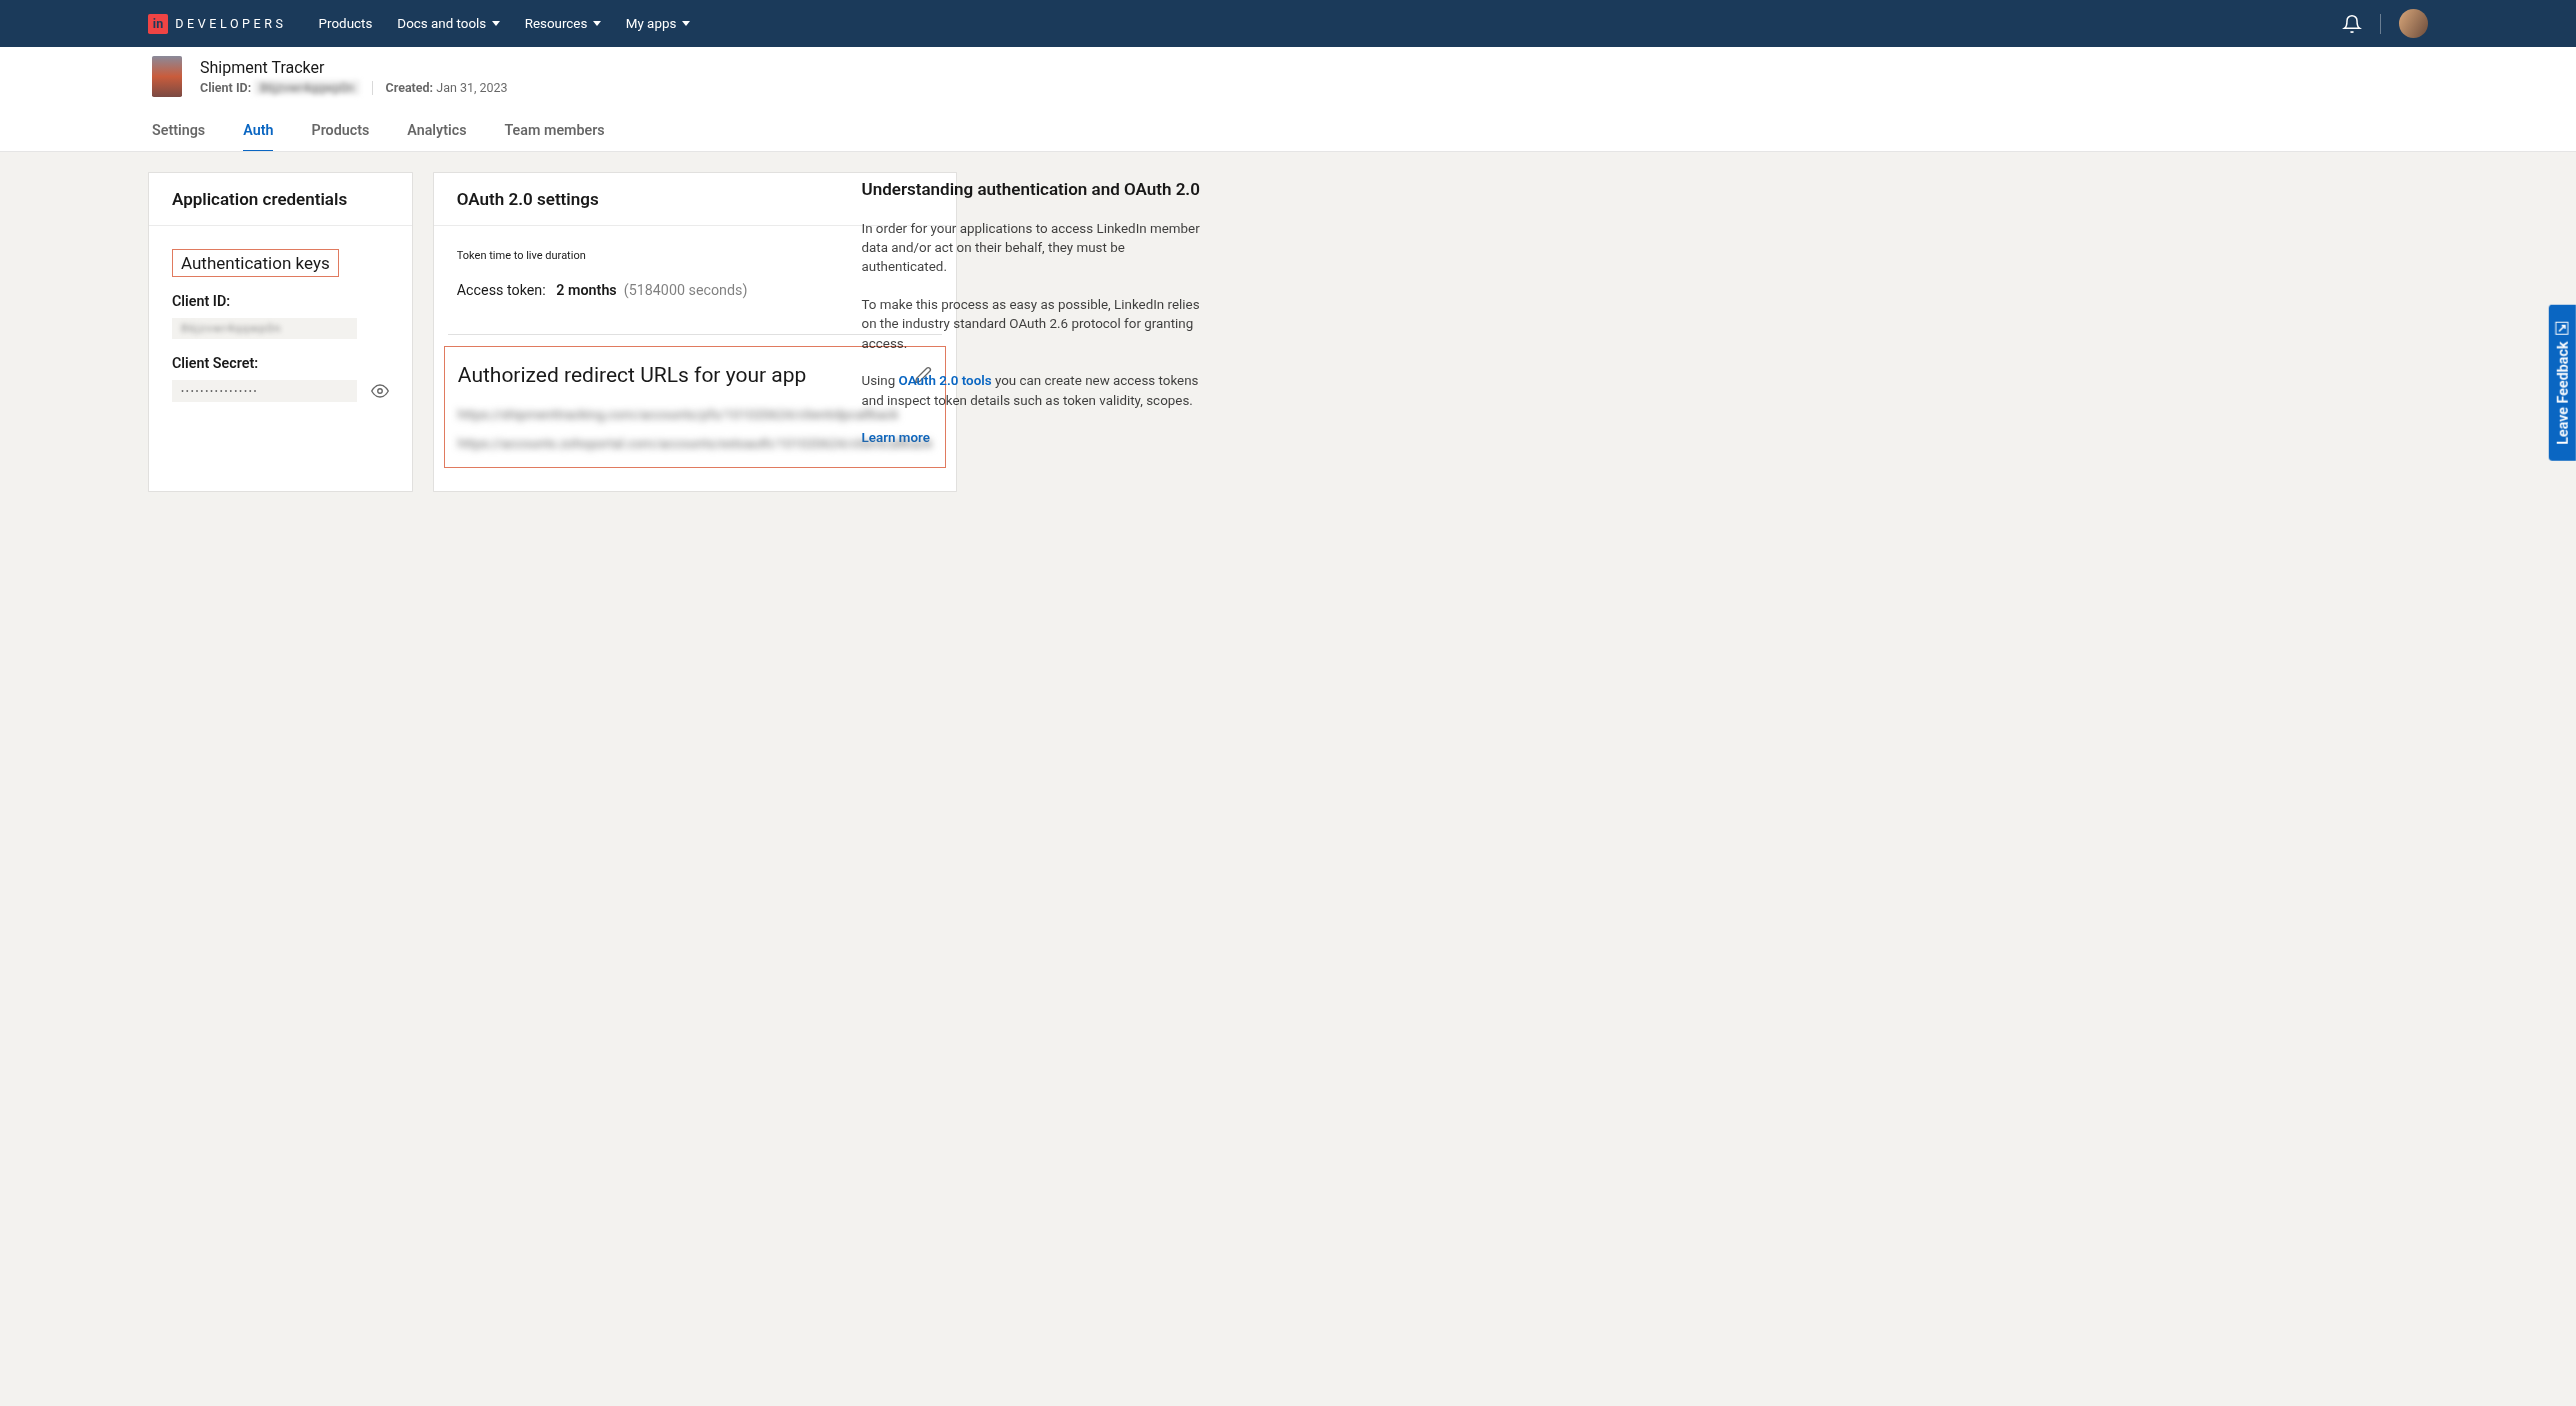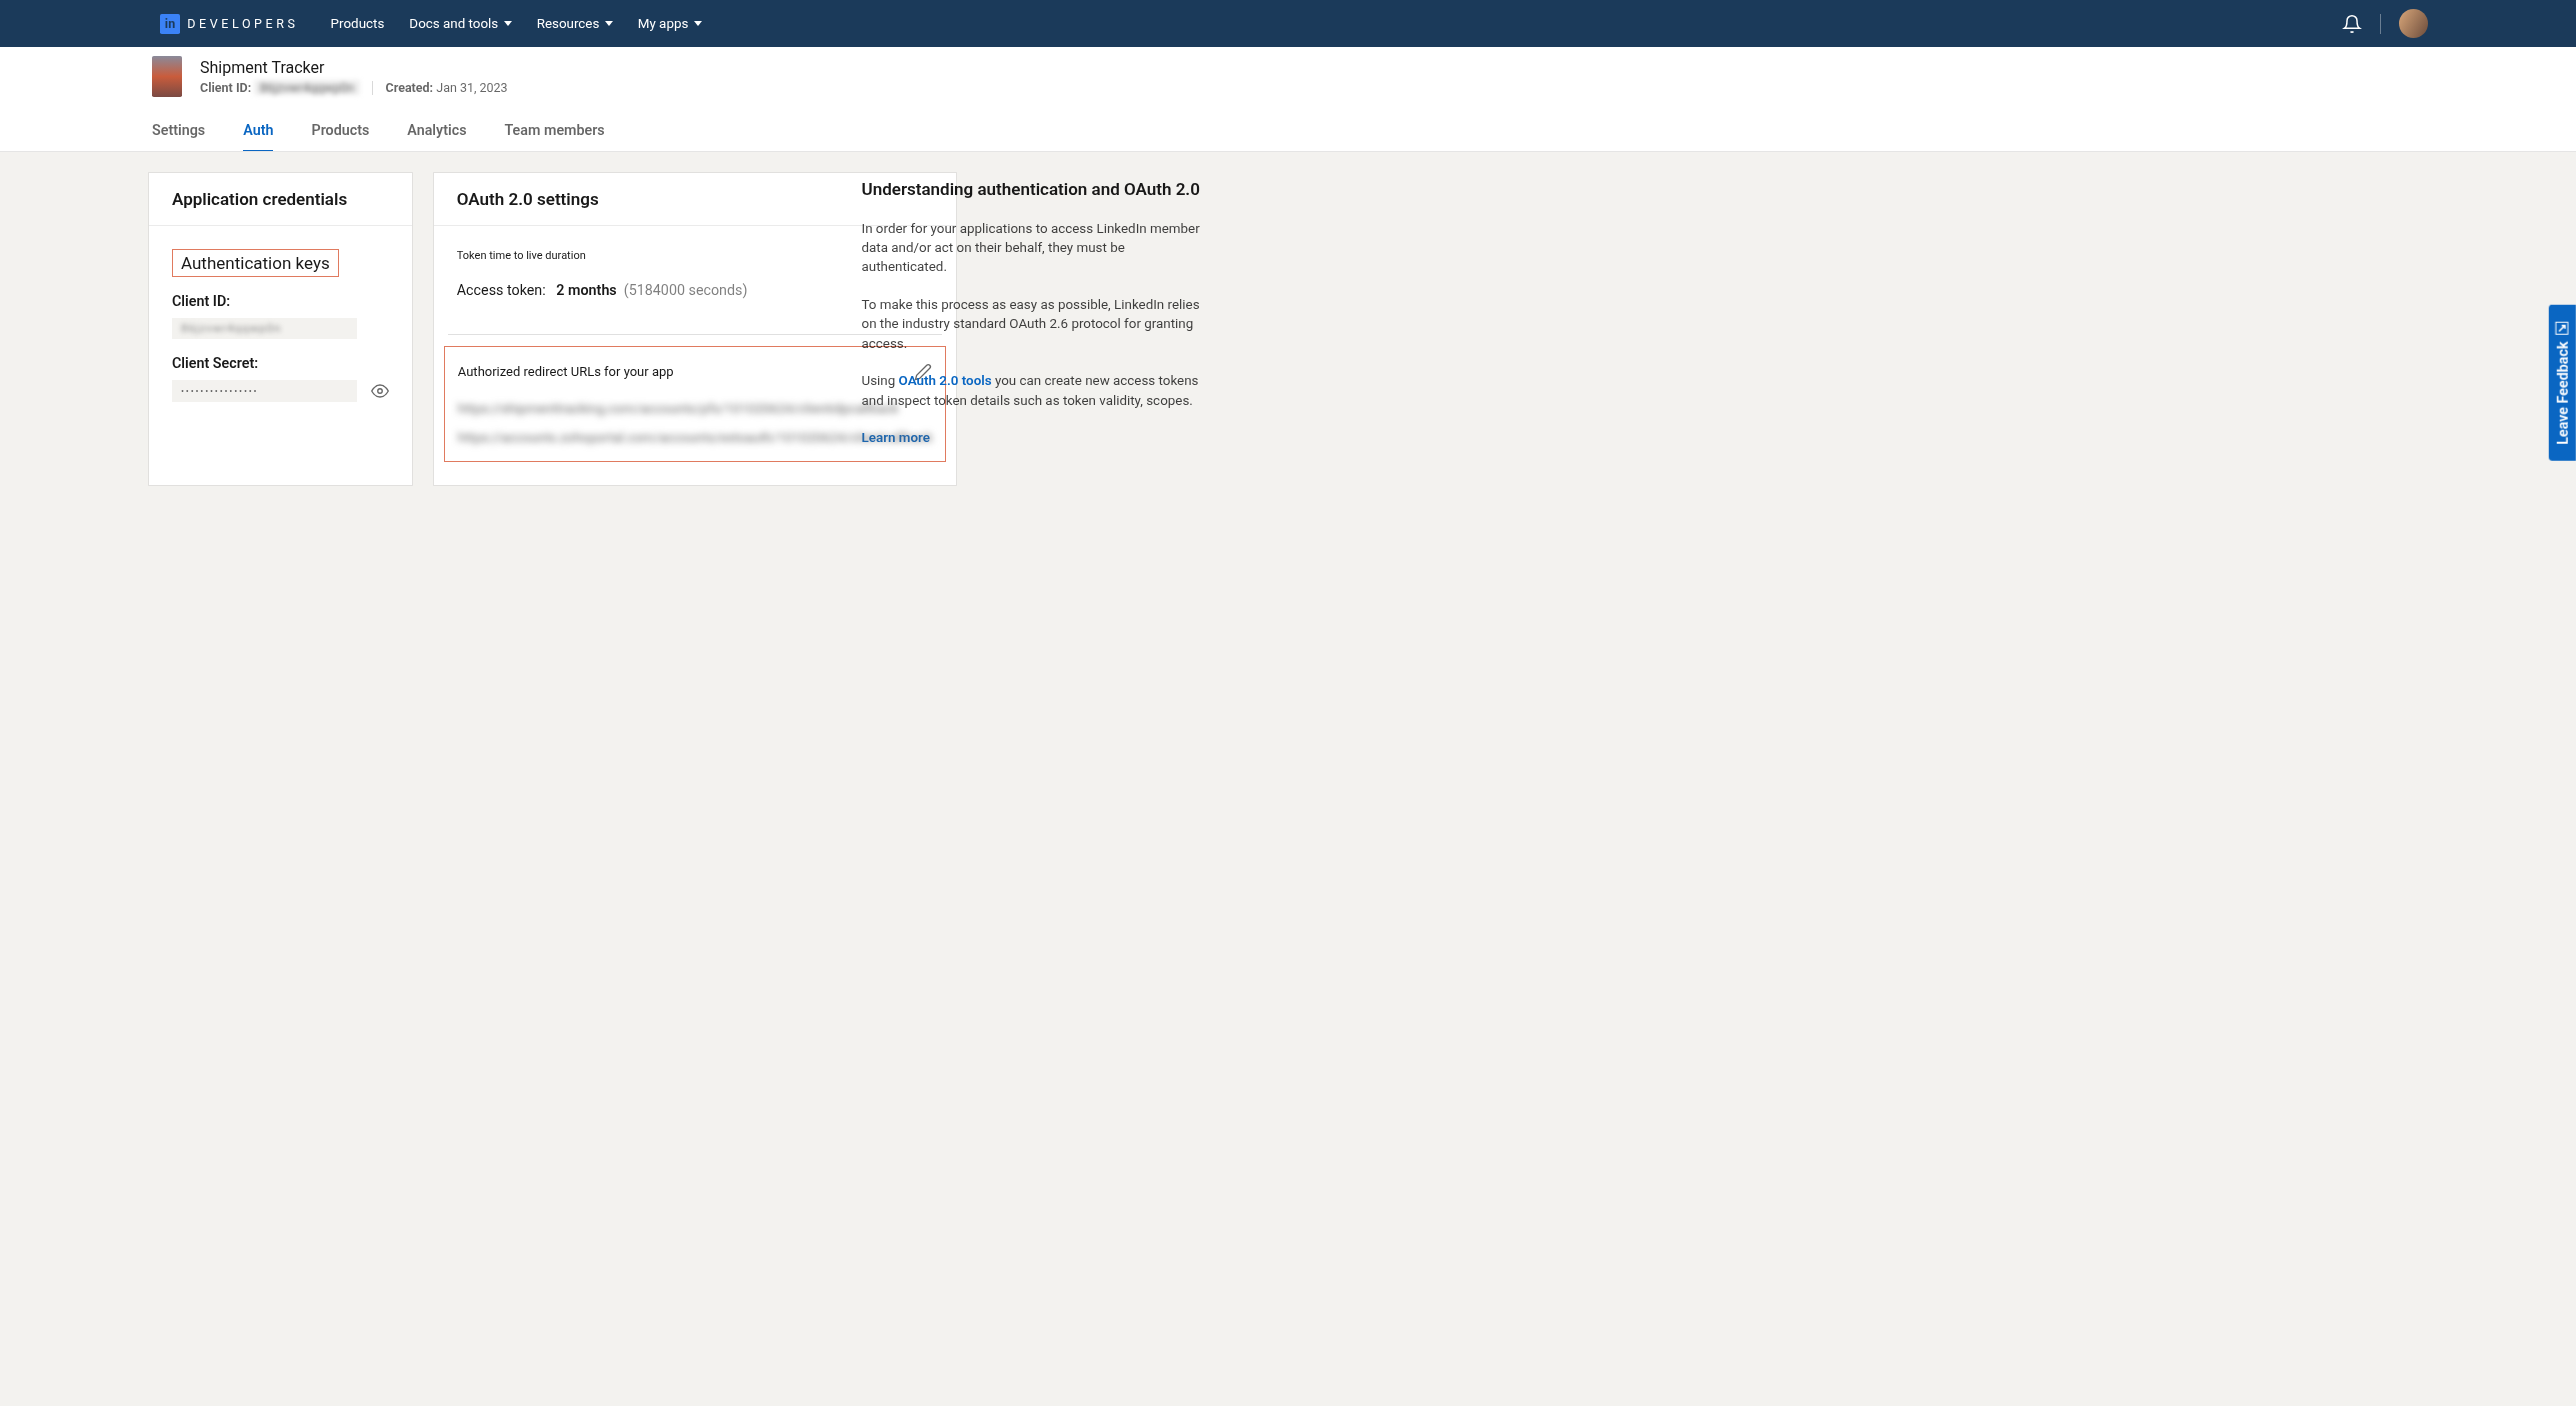--- a/index.html
+++ b/index.html
@@ -1,20 +1,20 @@
 <!DOCTYPE html>
 <html style="font-size:14.3px"><head>
   <meta charset="utf-8">
   <style>
     * { margin:0; padding:0; box-sizing:border-box; font-family:-apple-system,BlinkMacSystemFont,"Segoe UI",Roboto,sans-serif; }
     body { background:#f3f2ef; color:rgba(0,0,0,0.9); }
     
     .nav { background:#1b3a5a; height:47px; display:flex; align-items:center; padding:0 148px; color:#fff; }
     .logo-wrap { display:flex; align-items:center; gap:7.2px; margin-right:32px; }
-    .in-box { width:20px; height:20px; background:#3b82f6; color:#1b3a5a; font-weight:bold; font-size:12.5px; display:flex; align-items:center; justify-content:center; border-radius:1.8px;margin-left:12px; }
+    .in-box { width:20px; height:20px; background:#ef4444; color:#1b3a5a; font-weight:bold; font-size:12.5px; display:flex; align-items:center; justify-content:center; border-radius:1.8px; }
     .logo-text { letter-spacing:3.6px; font-size:12.5px; font-weight:400; }
     .nav-items { display:flex; align-items:center; gap:25px; font-size:13.4px; }
     .nav-items .item { display:flex; align-items:center; gap:5.4px; cursor:pointer; }
     .caret { width:0; height:0; border-left:4.5px solid transparent; border-right:4.5px solid transparent; border-top:5.4px solid #fff; }
     .nav-right { margin-left:auto; display:flex; align-items:center; gap:18px; }
     .bell { width:20px; height:20px; }
     .vdiv { width:0.9px; height:20px; background:rgba(255,255,255,0.35); }
     .avatar { width:29px; height:29px; border-radius:50%; background:linear-gradient(120deg,#d9a77a 0%,#6b4b3b 100%); }
     
     .subheader { background:#fff; padding:9px 152px 0 152px; border-bottom:0.9px solid rgba(0,0,0,0.1); }
@@ -42,21 +42,21 @@
     .dots { letter-spacing:1.8px; color:#666; font-size:9px; }
     .eye { width:18px; height:18px; }
     
     .ttl-title { font-size:11px; font-weight:400; margin-bottom:20px; }
     .ttl-line { font-size:14.3px; }
     .ttl-line .bold { font-weight:600; }
     .ttl-line .grey { color:rgba(0,0,0,0.5); }
     .hr { height:0.9px; background:rgba(0,0,0,0.12); margin:36px -9px 16px -9px; }
     .redirect-box { border:1.8px solid #e07a5f; padding:16px 12.5px; margin:-5.4px -12.5px 0 -12.5px; }
     .redirect-head { display:flex; align-items:center; justify-content:space-between; }
-    .redirect-title { font-size:13px; }
+    .redirect-title { font-size:21px; }
     .urls { margin-top:20px; display:flex; flex-direction:column; gap:14.3px; }
     .url { filter:blur(3.6px); color:#666; font-size:13.4px; }
     
     .right { flex:1; max-width:351px; padding-top:5.4px;margin-left:8px; }
     .right h2 { font-size:17px; font-weight:600; margin-bottom:20px; }
     .right p { font-size:13.4px; line-height:1.45; color:rgba(0,0,0,0.75); margin-bottom:18px; }
     .right a { color:#0a66c2; text-decoration:none; font-weight:600; }
     
     .feedback { position:fixed; right:0; top:305px; background:#0a66c2; color:#fff; writing-mode:vertical-rl; transform:rotate(180deg); padding:16px 5.4px; font-size:14.3px; font-weight:600; display:flex; align-items:center; gap:7.2px; border-radius:0 3.6px 3.6px 0; cursor:pointer; }
     .fb-icon { transform:rotate(90deg); font-size:11.6px; border:1.3px solid #fff; width:13.4px; height:13.4px; display:flex; align-items:center; justify-content:center; }

